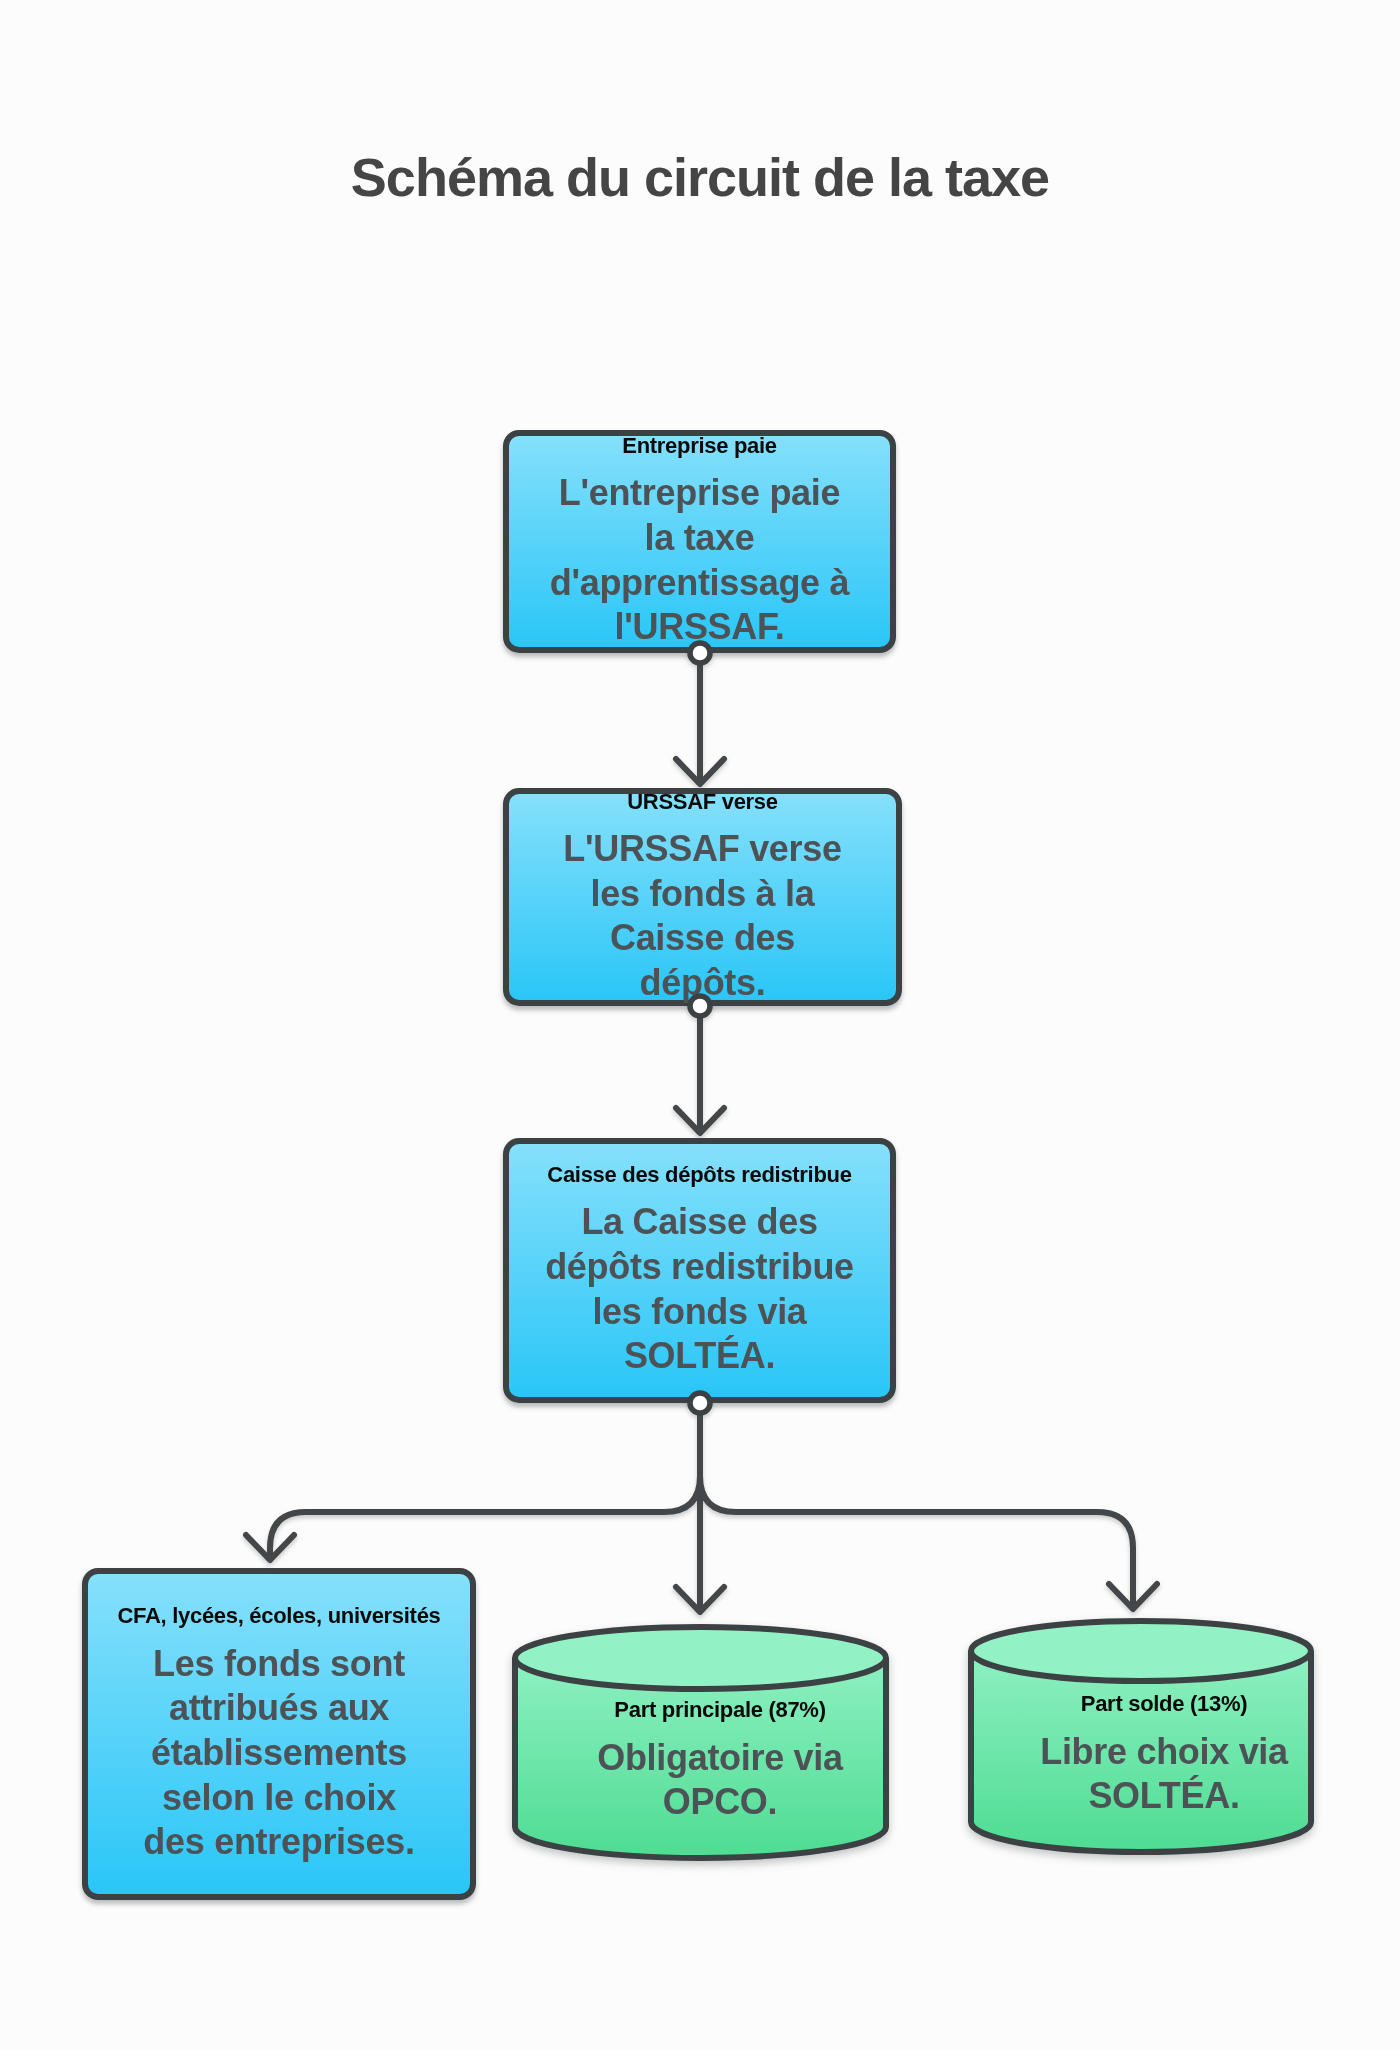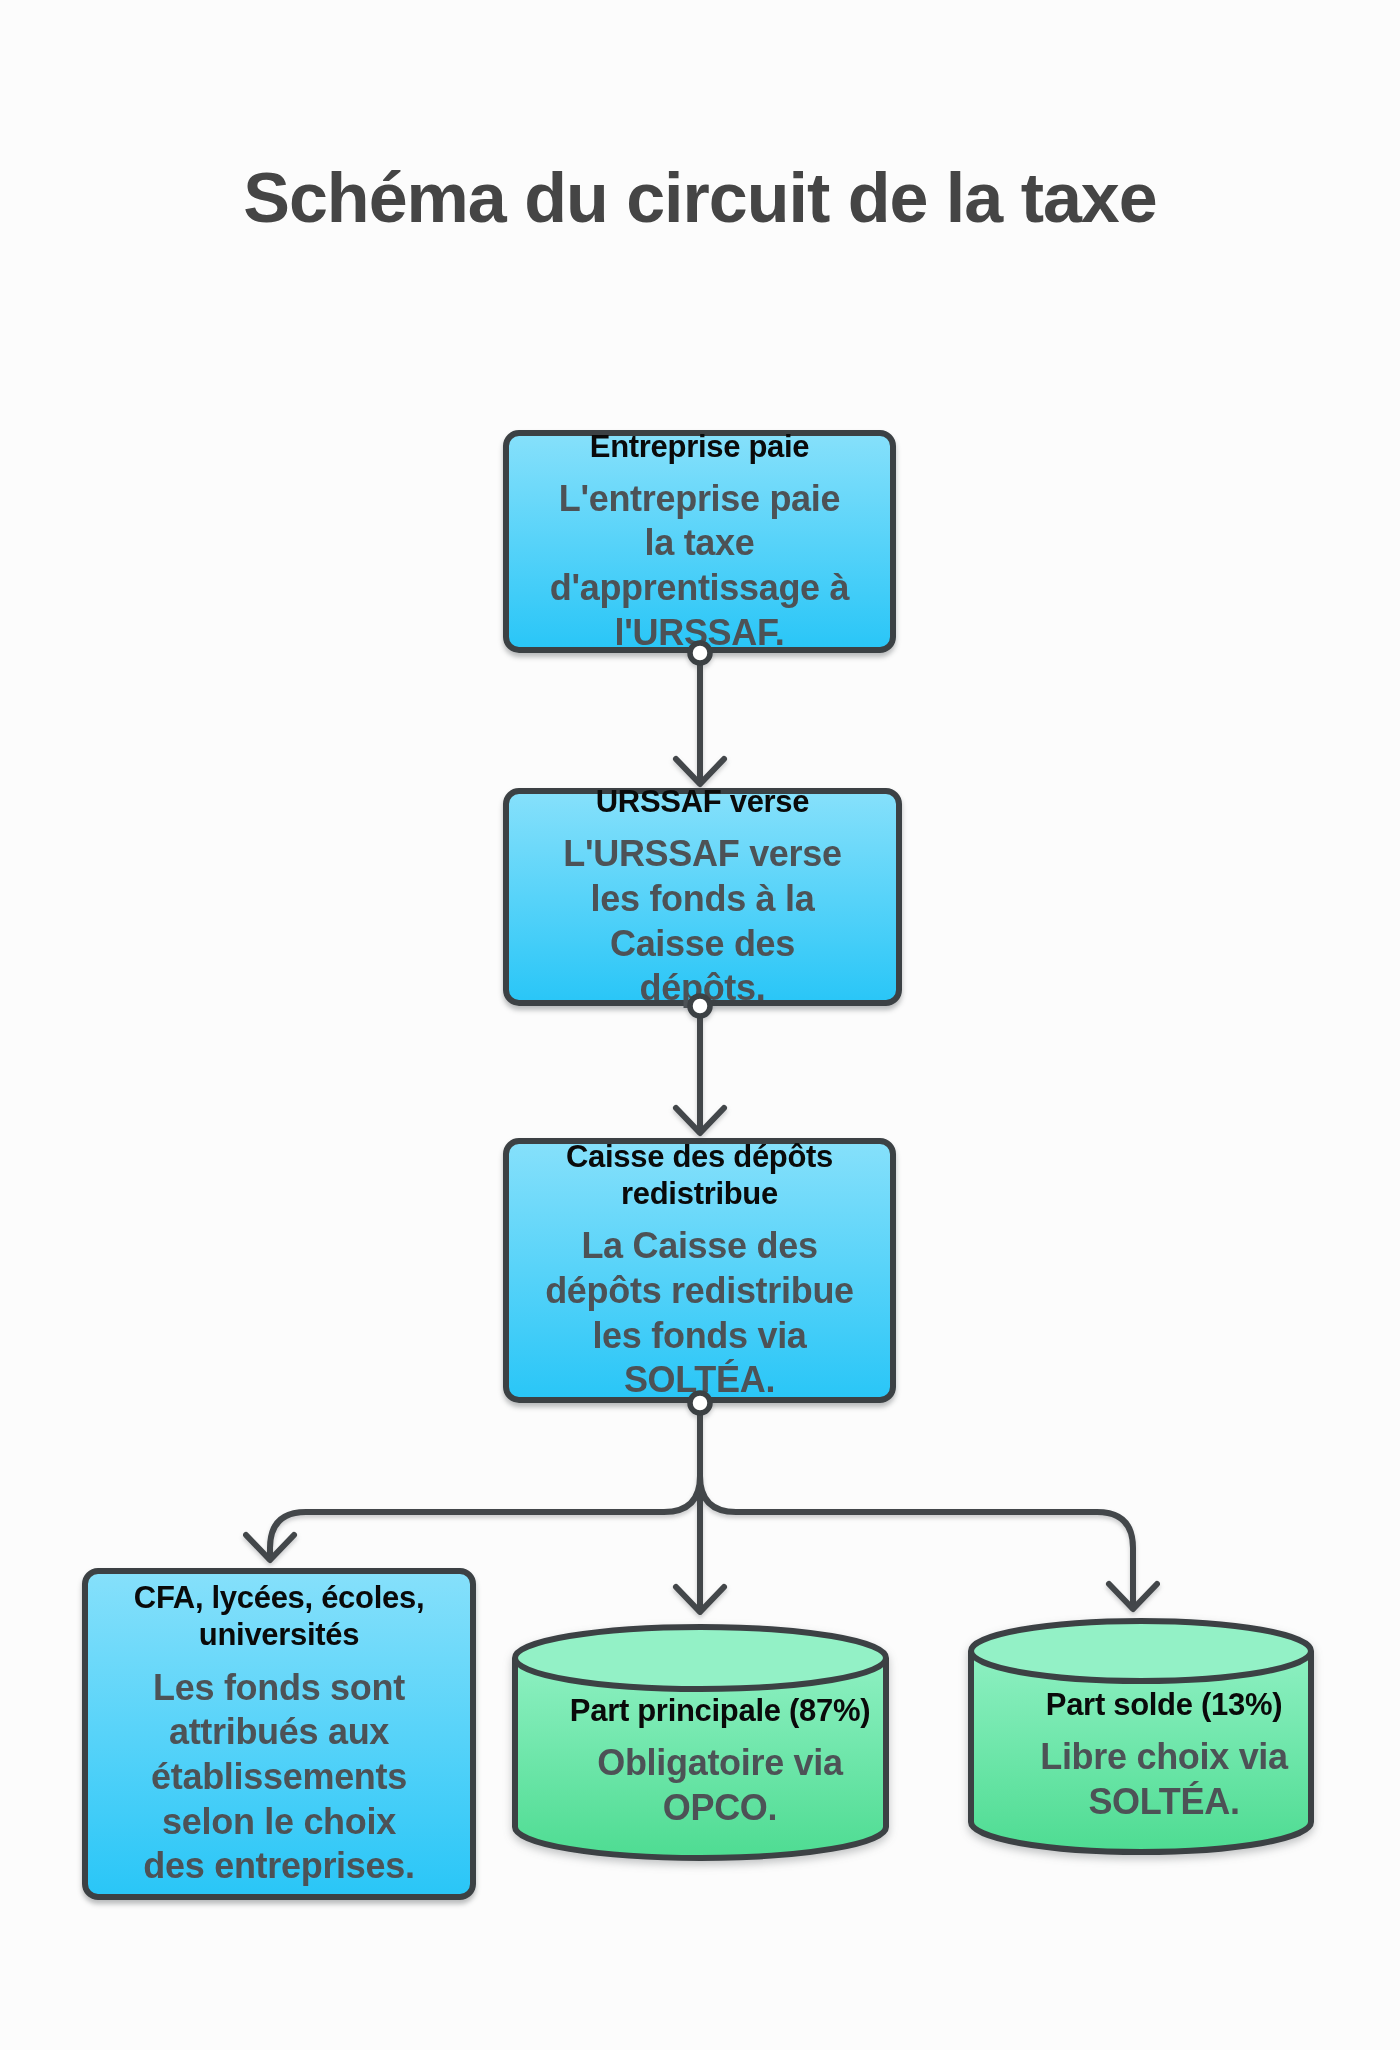--- a/index.html
+++ b/index.html
@@ -3,37 +3,37 @@
 <meta charset="utf-8">
 <style>
   html,body{margin:0;padding:0;background:#fff;}
   .canvas{
     position:relative;width:1400px;height:2050px;overflow:hidden;
     background:var(--background,#FCFCFC);
     font-family:"Liberation Sans",sans-serif;
   }
   .page-title{
     position:absolute;top:106px;left:0;width:1400px;
-    text-align:center;font-weight:700;font-size:70px;line-height:1.3;
+    text-align:center;font-weight:700;font-size:54px;line-height:1.3;
     color:var(--title-text,#454545);letter-spacing:-1px;
   }
   .page-title span{display:block;}
 
   
   .rect-node{
     position:absolute;box-sizing:border-box;
     border:6px solid var(--border,#3C4144);
     border-radius:16px;
     background:linear-gradient(180deg,var(--rect-gradient-top,#85E0FB) 0%,var(--rect-gradient-bottom,#2AC6F7) 100%);
     box-shadow:0 4px 5px rgba(60,65,68,0.35);
     display:flex;flex-direction:column;justify-content:center;align-items:center;
     gap:12px;text-align:center;z-index:1;
   }
   .node-title{
-    font-weight:700;font-size:31px;line-height:1.2;letter-spacing:-0.3px;
+    font-weight:700;font-size:22px;line-height:1.2;letter-spacing:-0.3px;
     color:var(--node-title-text,#0A0A0A);max-width:345px;margin:0 auto;
   }
   .node-desc{
     font-weight:700;font-size:36px;line-height:1.24;letter-spacing:-0.3px;
     color:var(--node-desc-text,#4D5256);max-width:318px;margin:0 auto;
   }
   #node-entreprise{left:503px;top:430px;width:393px;height:223px;}
   #node-urssaf{left:503px;top:788px;width:399px;height:218px;}
   #node-caisse{left:503px;top:1138px;width:393px;height:265px;}
   #node-cfa{left:82px;top:1568px;width:394px;height:332px;}

